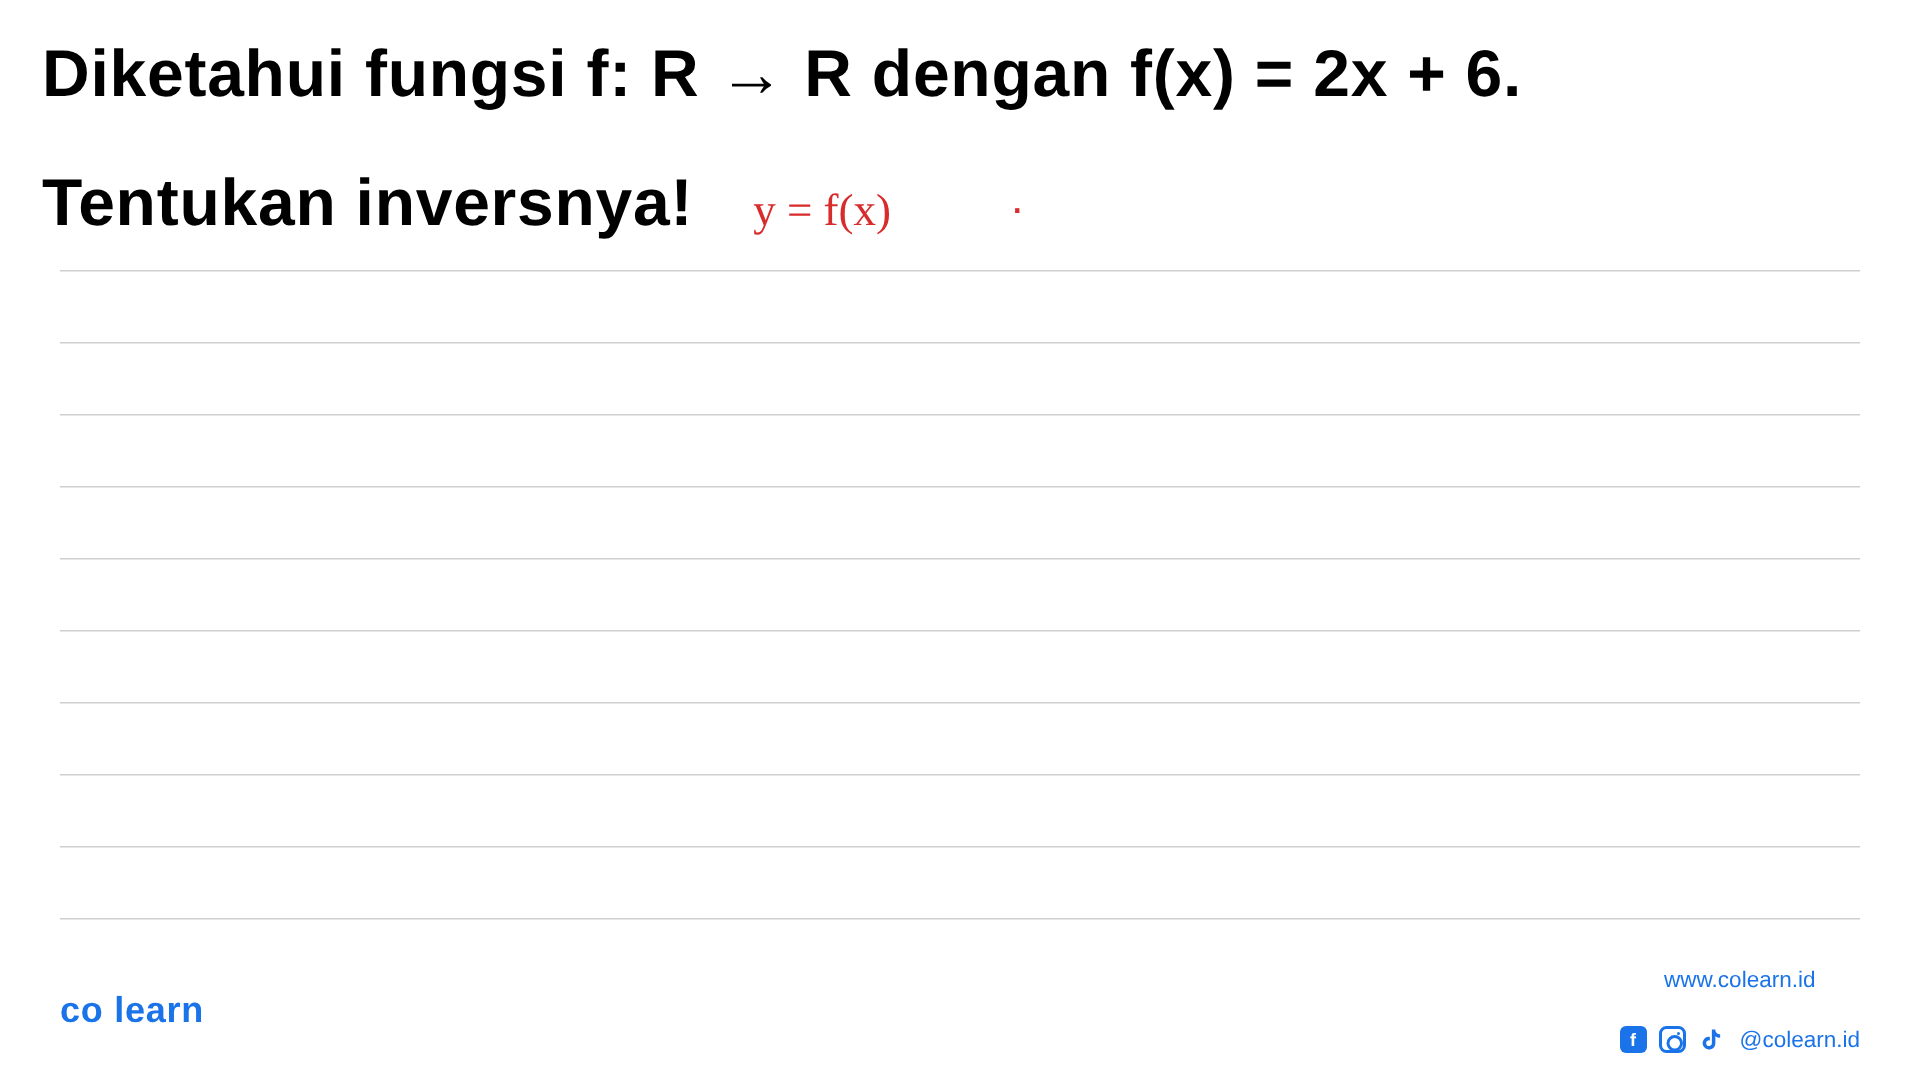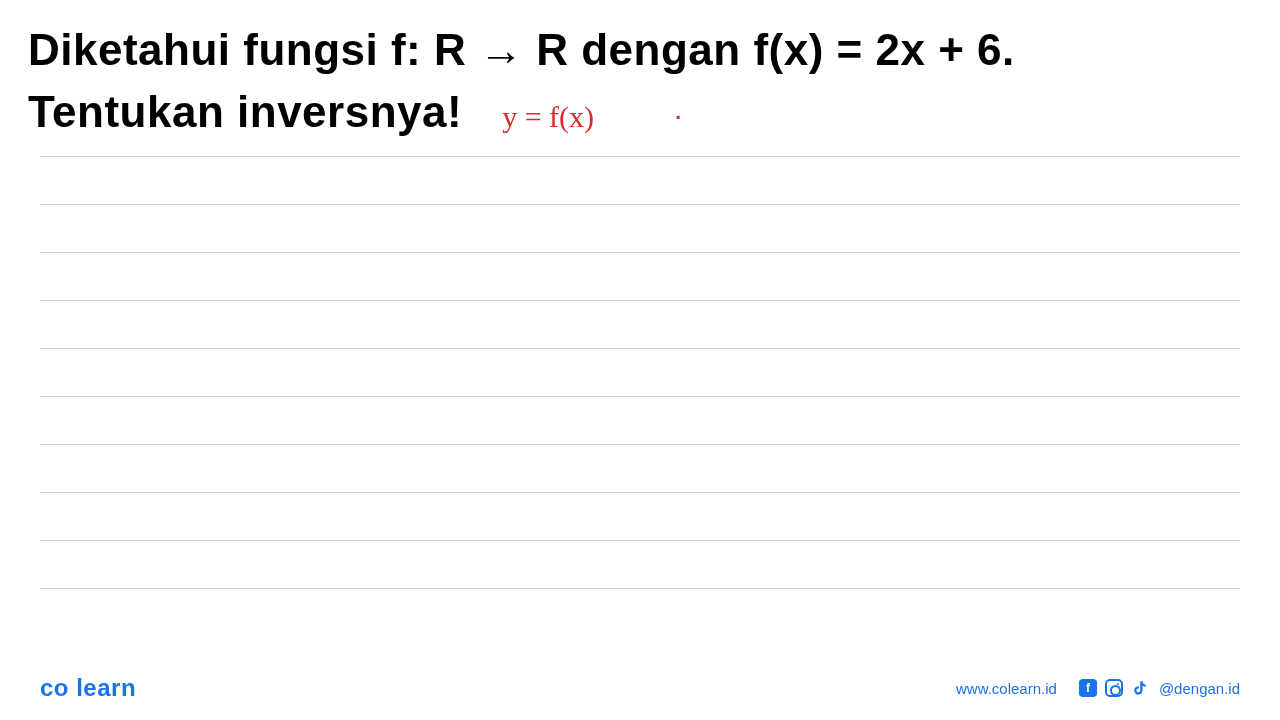--- a/index.html
+++ b/index.html
@@ -22,21 +22,21 @@
       font-size: 44px;
       font-weight: bold;
       color: #000;
       letter-spacing: 0.5px;
       margin-top: 5px;
     }
     .problem-line2-wrap {
       display: flex;
       align-items: baseline;
       gap: 40px;
-      margin-top: 12px;
+      margin-top: 36px;
       text-align: center;
     }
     .problem-line2 {
       font-size: 44px;
       font-weight: bold;
       color: #000;
       letter-spacing: 0.5px;
     }
     .handwriting {
       font-family: 'Comic Sans MS', 'Segoe Script', cursive;
@@ -78,20 +78,21 @@
     .brand {
       color: #1a73e8;
       font-size: 24px;
       font-weight: 600;
       letter-spacing: 0.5px;
     }
     .footer-right {
       display: flex;
       align-items: center;
       gap: 22px;
+      flex-direction: column;
     }
     .website {
       color: #1a73e8;
       font-size: 15px;
     }
     .socials {
       display: flex;
       align-items: center;
       gap: 8px;
       color: #1a73e8;
@@ -175,16 +176,16 @@
   <div class="footer-right">
     <div class="website">www.colearn.id</div>
     <div class="socials">
       <span class="social-icon rounded">f</span>
       <span class="social-icon outline"></span>
       <span class="social-icon tiktok-icon">
         <svg viewBox="0 0 24 24" fill="#1a73e8">
           <path d="M19.59 6.69a4.83 4.83 0 0 1-3.77-4.25V2h-3.45v13.67a2.89 2.89 0 0 1-5.2 1.74 2.89 2.89 0 0 1 2.31-4.64 2.93 2.93 0 0 1 .88.13V9.4a6.84 6.84 0 0 0-1-.05A6.33 6.33 0 0 0 5 20.1a6.34 6.34 0 0 0 10.86-4.43v-7a8.16 8.16 0 0 0 4.77 1.52v-3.4a4.85 4.85 0 0 1-1-.1z"></path>
         </svg>
       </span>
-      <span class="handle">@dengan.id</span>
+      <span class="handle">@colearn.id</span>
     </div>
   </div>
 </div>
 
 </body></html>

